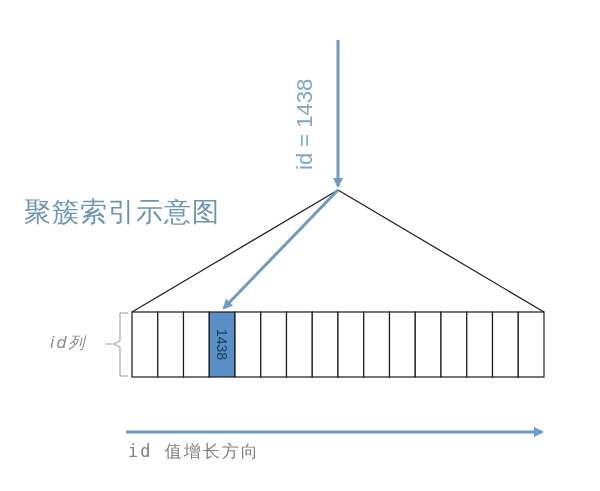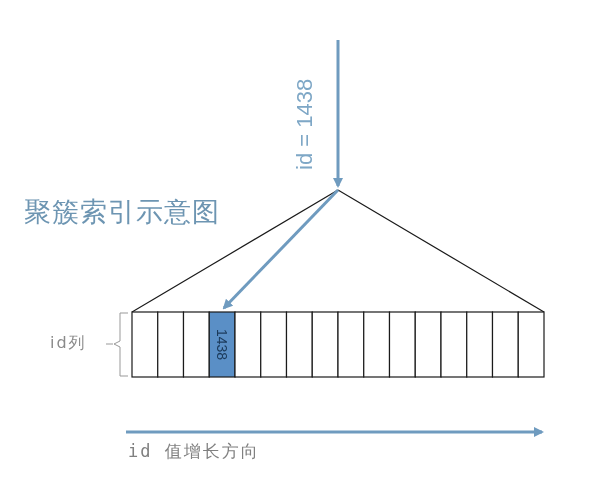--- a/index.html
+++ b/index.html
@@ -1,19 +1,19 @@
 <!DOCTYPE html>
 <html><head>
 <meta charset="utf-8">
 <style>
   html, body { margin:0; padding:0; background:#ffffff; }
   body { width:600px; height:491px; position:relative; overflow:hidden; font-family:"DejaVu Sans", sans-serif; }
   #diagram { position:absolute; left:0; top:0; }
   .title { position:absolute; left:24px; top:186px; font-size:27px; color:#6d95b2; letter-spacing:1px; white-space:nowrap;margin-top:8px; }
-  .col-label { position:absolute; left:50px; top:333px; font-size:16px; color:#8a8a8a; letter-spacing:2px; white-space:nowrap; }
+  .col-label { position:absolute; left:50px; top:333px; font-size:16px; color:#8a8a8a; letter-spacing:2px; white-space:nowrap;font-style:italic; }
   .dir-label { position:absolute; left:128px; top:440px; font-size:17px; color:#808080; letter-spacing:2px; white-space:nowrap; font-family:"DejaVu Sans Mono", monospace; }
   .query-label { position:absolute; left:314px; top:110px; transform-origin:0 0; transform:translate(-22px, 60px) rotate(-90deg); font-size:22px; color:#7ea7c6; white-space:nowrap; font-family:"Liberation Sans", sans-serif; }
   .cell-text { font-family:"Liberation Sans", sans-serif; font-size:14px; fill:#1b3a5a; }
 </style>
 </head>
 <body>
 
 <svg id="diagram" width="600" height="491" viewBox="0 0 600 491" xmlns="http://www.w3.org/2000/svg">
   <defs>
     <marker id="arrowhead" markerWidth="10" markerHeight="10" refX="8" refY="5" orient="auto" markerUnits="userSpaceOnUse">

